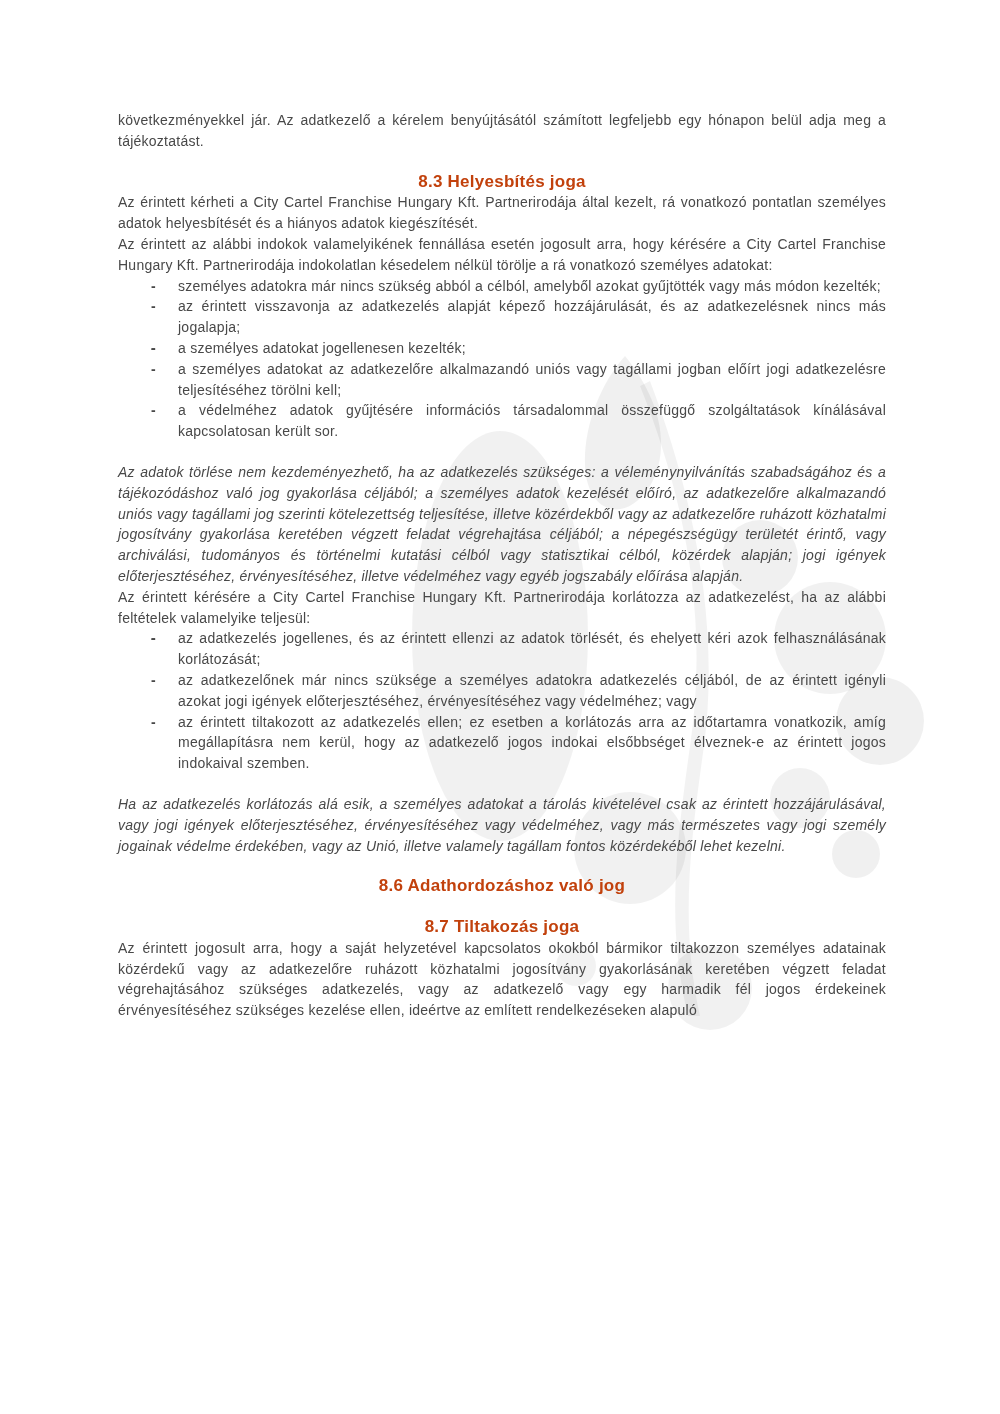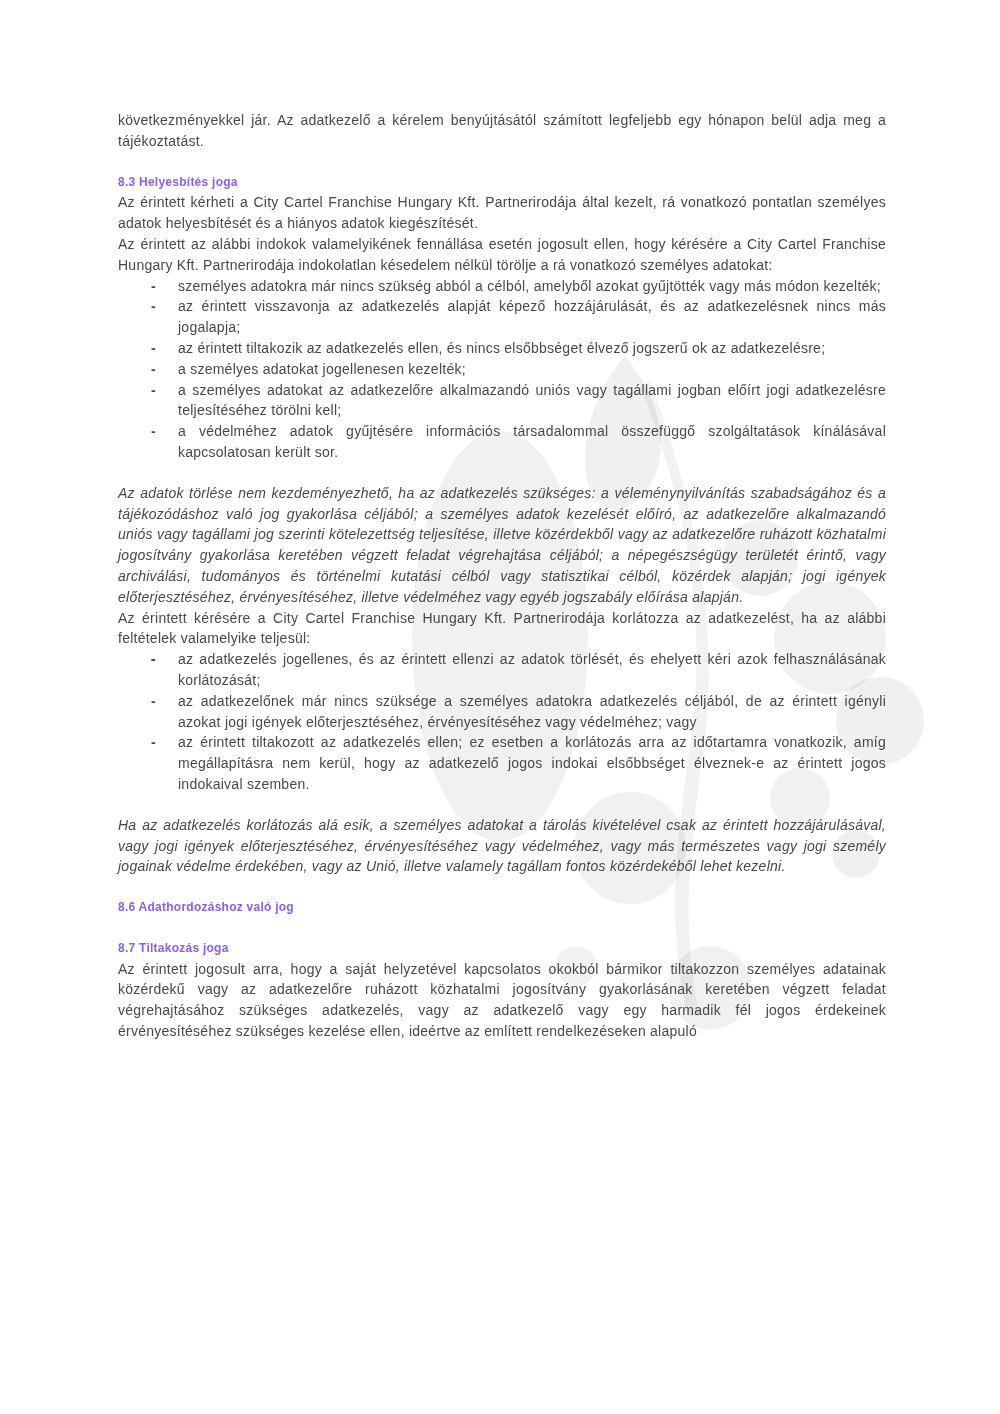--- a/index.html
+++ b/index.html
@@ -24,25 +24,25 @@
     width: 768px;
     font-size: 14px;
     line-height: 20.8px;
     letter-spacing: 0.25px;
     color: #484848;
     text-align: justify;
   }
   .content p { margin: 0; }
   .heading {
     font-weight: 700;
-    color: #8b5cf6;
+    color: #c2410c;
     margin-top: 20px !important;
-    text-align: left;
+    text-align: center;
     white-space: pre-wrap;
-    font-size: 12px;
+    font-size: 17px;
   }
   .outro { margin-top: 20px !important; font-style: italic; }
   .bullets { list-style: none; margin: 0; padding: 0; }
   .bullets li { position: relative; padding-left: 60px; }
   .bullets .dash {
     position: absolute;
     left: 33px;
     top: 0;
     font-weight: 700;
   }
@@ -81,33 +81,32 @@
   <div class="content">
 
     <p>következményekkel jár. Az adatkezelő a kérelem benyújtásától számított legfeljebb egy hónapon belül adja meg a tájékoztatást.</p>
 
     <section>
       <p class="heading">8.3 Helyesbítés joga</p>
       <p>Az érintett kérheti a City Cartel Franchise Hungary Kft. Partnerirodája által kezelt, rá vonatkozó pontatlan személyes adatok helyesbítését és a hiányos adatok kiegészítését.</p>
     </section>
 
     <section>
-      <p>Az érintett az alábbi indokok valamelyikének fennállása esetén jogosult ellen, hogy kérésére a City Cartel Franchise Hungary Kft. Partnerirodája indokolatlan késedelem nélkül törölje a rá vonatkozó személyes adatokat:</p>
+      <p>Az érintett az alábbi indokok valamelyikének fennállása esetén jogosult arra, hogy kérésére a City Cartel Franchise Hungary Kft. Partnerirodája indokolatlan késedelem nélkül törölje a rá vonatkozó személyes adatokat:</p>
       <ul class="bullets">
         <li>
           <span class="dash">-</span>
           <span>személyes adatokra már nincs szükség abból a célból, amelyből azokat gyűjtötték vagy más módon kezelték;</span>
         </li>
         <li>
           <span class="dash">-</span>
           <span>az érintett visszavonja az adatkezelés alapját képező hozzájárulását, és az adatkezelésnek nincs más jogalapja;</span>
         </li>
         <li>
           <span class="dash">-</span>
-          <span>az érintett tiltakozik az adatkezelés ellen, és nincs elsőbbséget élvező jogszerű ok az adatkezelésre;</span>
         </li>
         <li>
           <span class="dash">-</span>
           <span>a személyes adatokat jogellenesen kezelték;</span>
         </li>
         <li>
           <span class="dash">-</span>
           <span>a személyes adatokat az adatkezelőre alkalmazandó uniós vagy tagállami jogban előírt jogi adatkezelésre teljesítéséhez törölni kell;</span>
         </li>
         <li>

